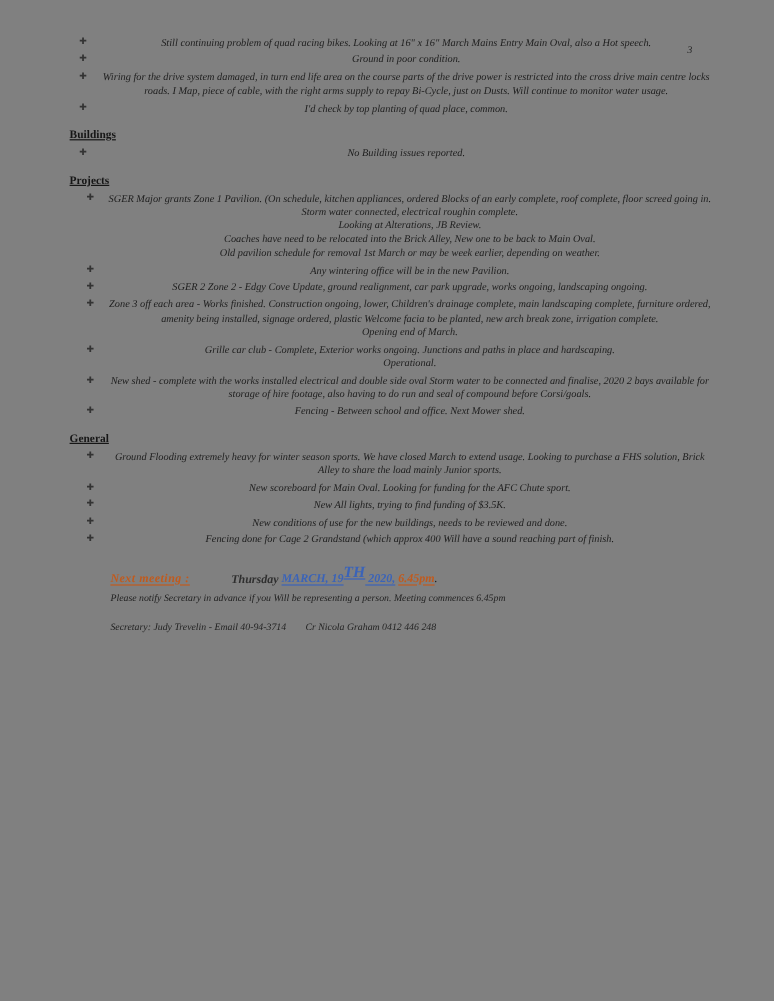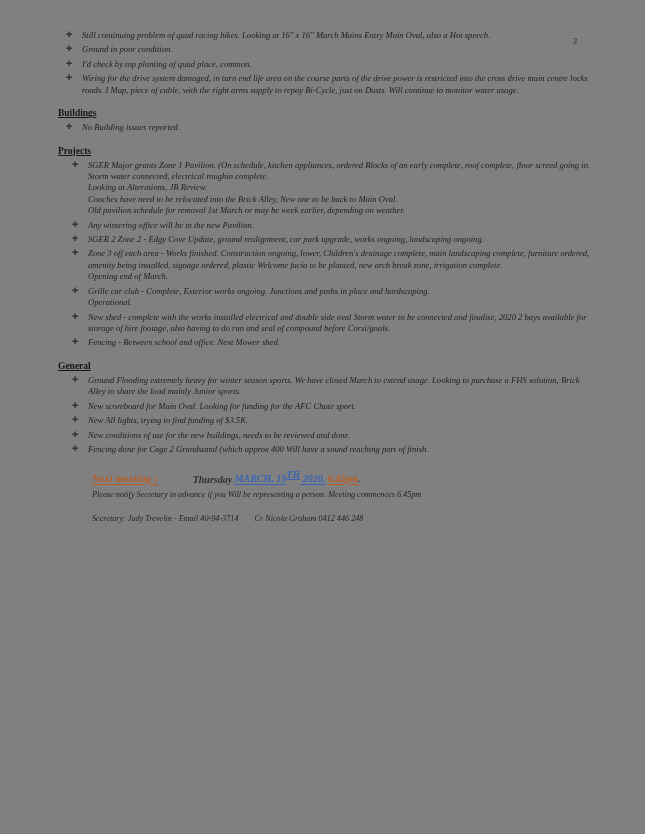--- a/index.html
+++ b/index.html
@@ -43,21 +43,21 @@
     padding: 0;
   }
   ul.bul > li {
     position: relative;
     padding-left: 24px;
     margin: 0 0 3px 0;
     font-size: 8.6px;
     font-style: italic;
     line-height: 1.33;
     color: #1d1d1d;
-    text-align: left;
+    text-align: center;
   }
   ul.bul > li::before {
     content: "\271A";
     position: absolute;
     left: 8px;
     top: 0px;
     font-size: 7.5px;
     color: #333;
     font-style: normal;
   }
@@ -85,43 +85,43 @@
     color: #2f2f2f;
     font-weight: bold;
     margin-left: 32px;
   }
   .nextmeet .timepart {
     color: #c05a1d;
     font-weight: bold;
     font-style: italic;
     text-decoration: underline;
   }
-  .sup { font-size: 10px; vertical-align: super; }
+  .sup { font-size: 13px; vertical-align: super; }
   .footnote {
     margin: 4px 0 0 34px;
     font-size: 8.2px;
     font-style: italic;
     color: #222;
     line-height: 1.35;
   }
   .footnote .sep { display: inline-block; width: 16px; }
   .footnote-row2 { margin-top: 13px; }
 </style>
 </head>
 <body>
 
 <div class="page">
 
   <div class="page-number">3</div>
 
   <ul class="bul top-list">
     <li>Still continuing problem of quad racing bikes. Looking at 16" x 16" March Mains Entry Main Oval, also a Hot speech.</li>
     <li>Ground in poor condition.</li>
+    <li>Wiring for the drive system damaged, in turn end life area on the course parts of the drive power is restricted into the cross drive main centre locks roads. I Map, piece of cable, with the right arms supply to repay Bi-Cycle, just on Dusts. Will continue to monitor water usage.</li>
     <li>I'd check by top planting of quad place, common.</li>
-    <li>Wiring for the drive system damaged, in turn end life area on the course parts of the drive power is restricted into the cross drive main centre locks roads. I Map, piece of cable, with the right arms supply to repay Bi-Cycle, just on Dusts. Will continue to monitor water usage.</li>
   </ul>
 
   <div class="section-head">Buildings</div>
   <ul class="bul">
     <li>No Building issues reported.</li>
   </ul>
 
   <div class="section-head">Projects</div>
   <ul class="bul indent">
     <li style="white-space:pre-line">SGER Major grants Zone 1 Pavilion. (On schedule, kitchen appliances, ordered Blocks of an early complete, roof complete, floor screed going in. Storm water connected, electrical roughin complete.

